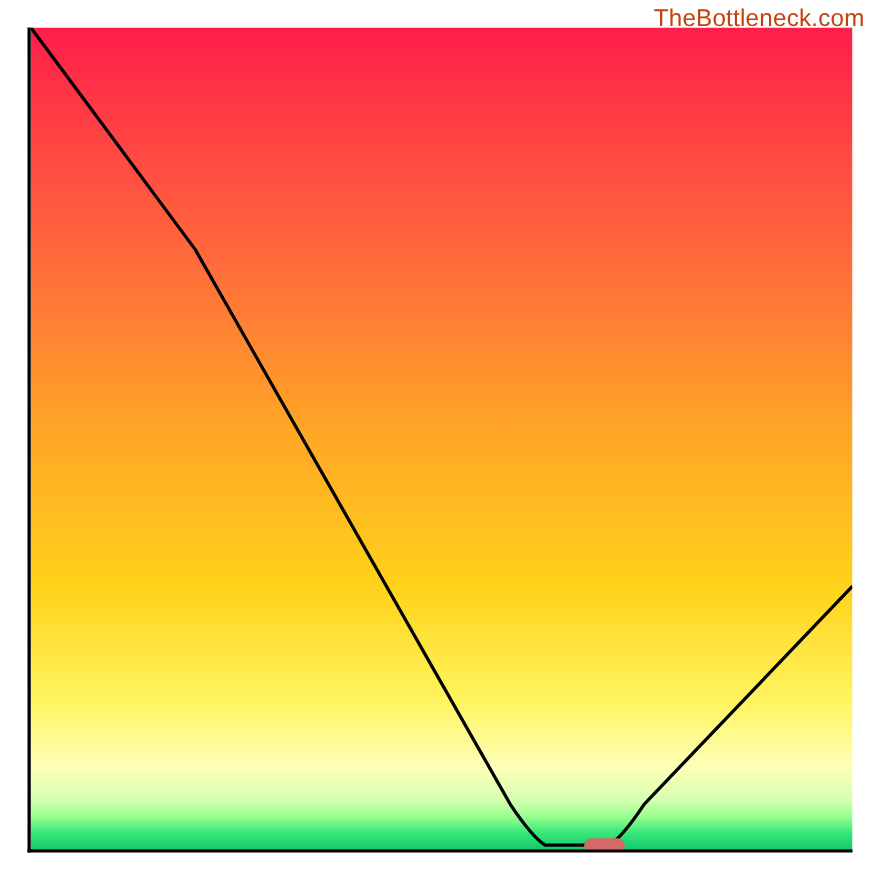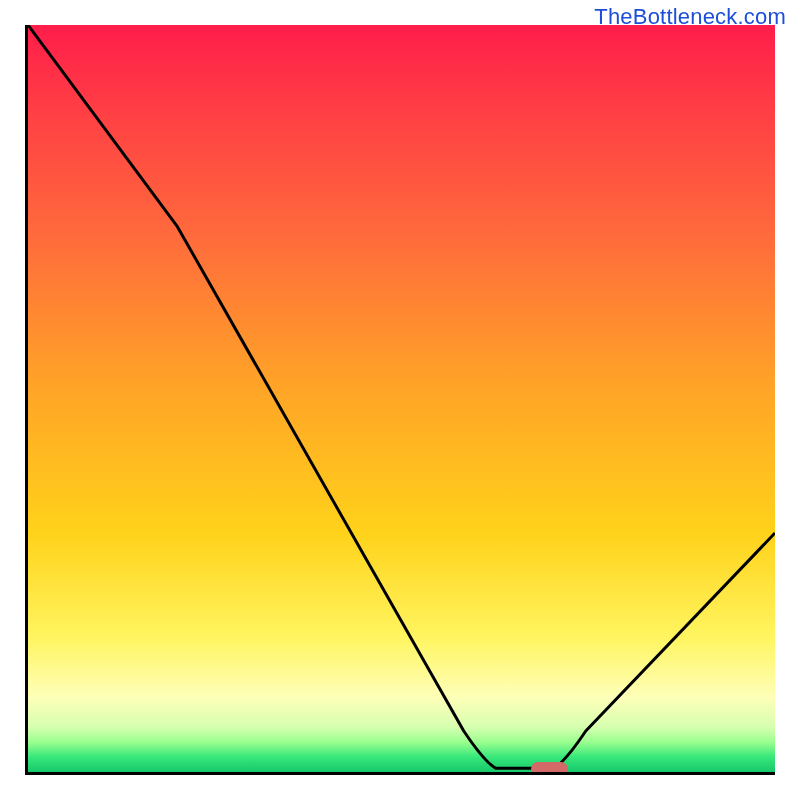--- a/index.html
+++ b/index.html
@@ -8,21 +8,21 @@
     height: 800px;
     background: #ffffff;
     position: relative;
     font-family: Arial, sans-serif;
   }
   .watermark {
     position: absolute;
     top: 4px;
     right: 14px;
     font-size: 22px;
-    color: #1d4ed8;
+    color: #c2410c;
     font-weight: normal;
     letter-spacing: 0.2px;
   }
   .plot-area {
     position: absolute;
     left: 25px;
     top: 25px;
     width: 750px;
     height: 750px;
     border-left: 3px solid #000;

